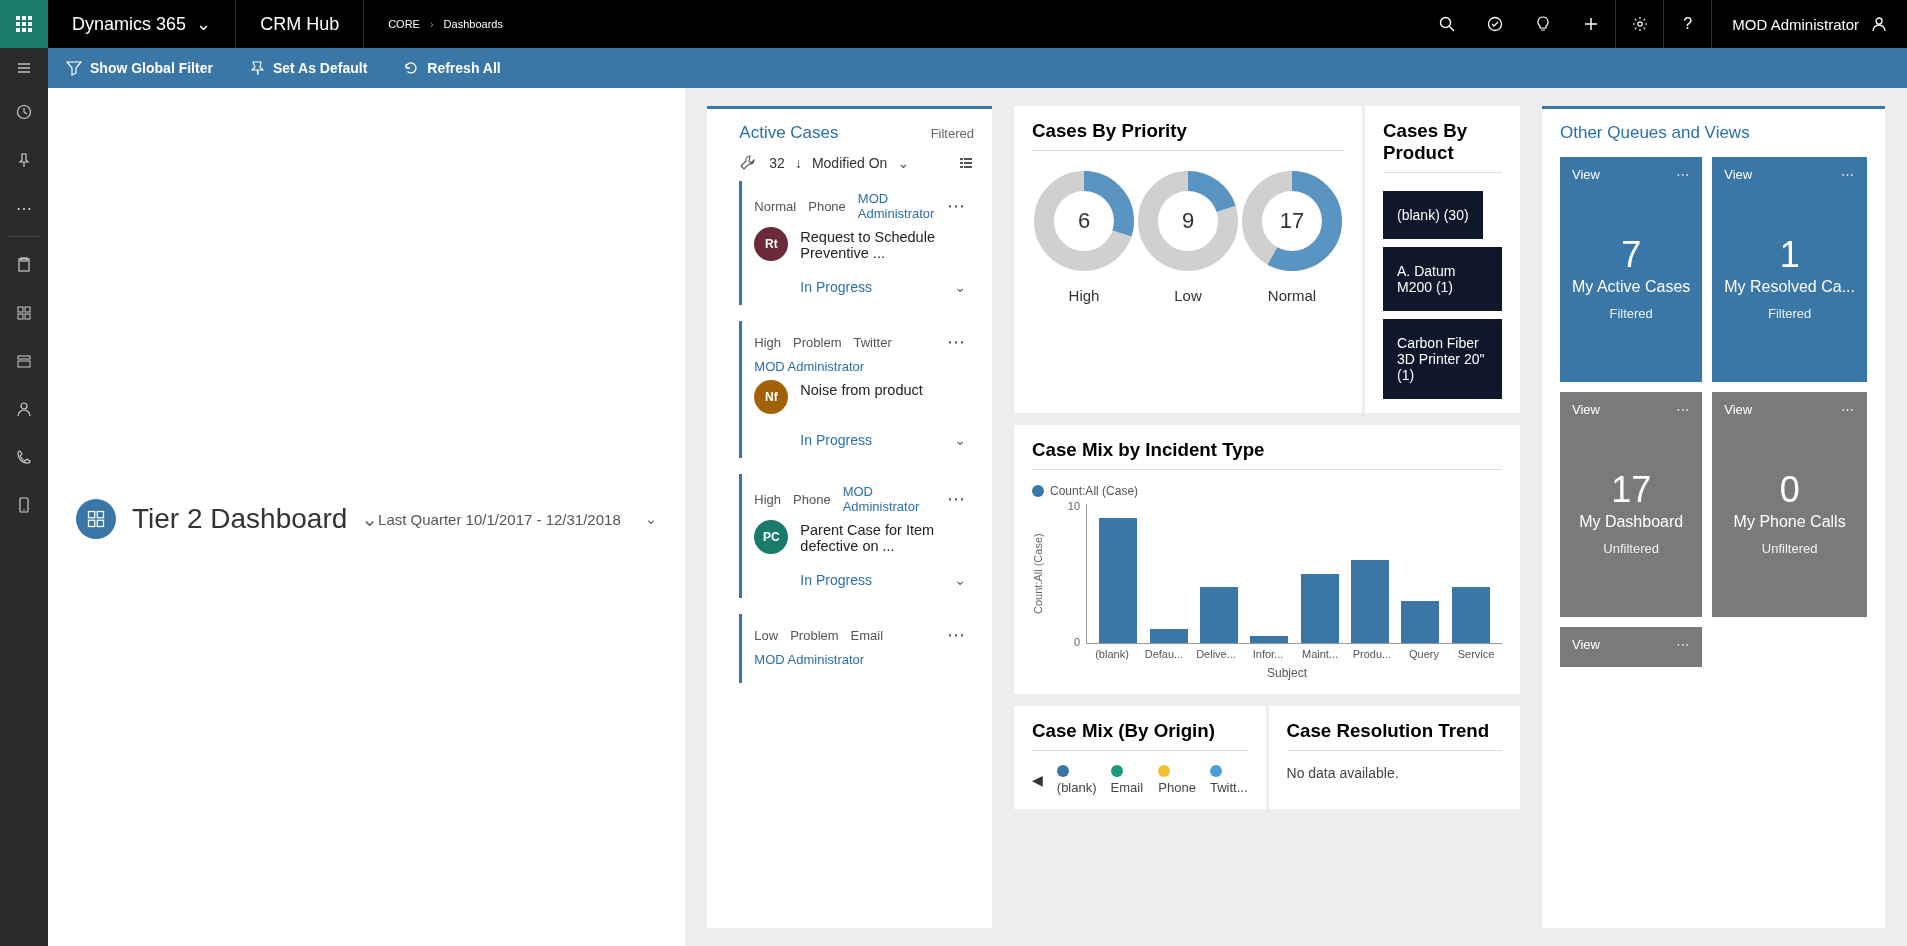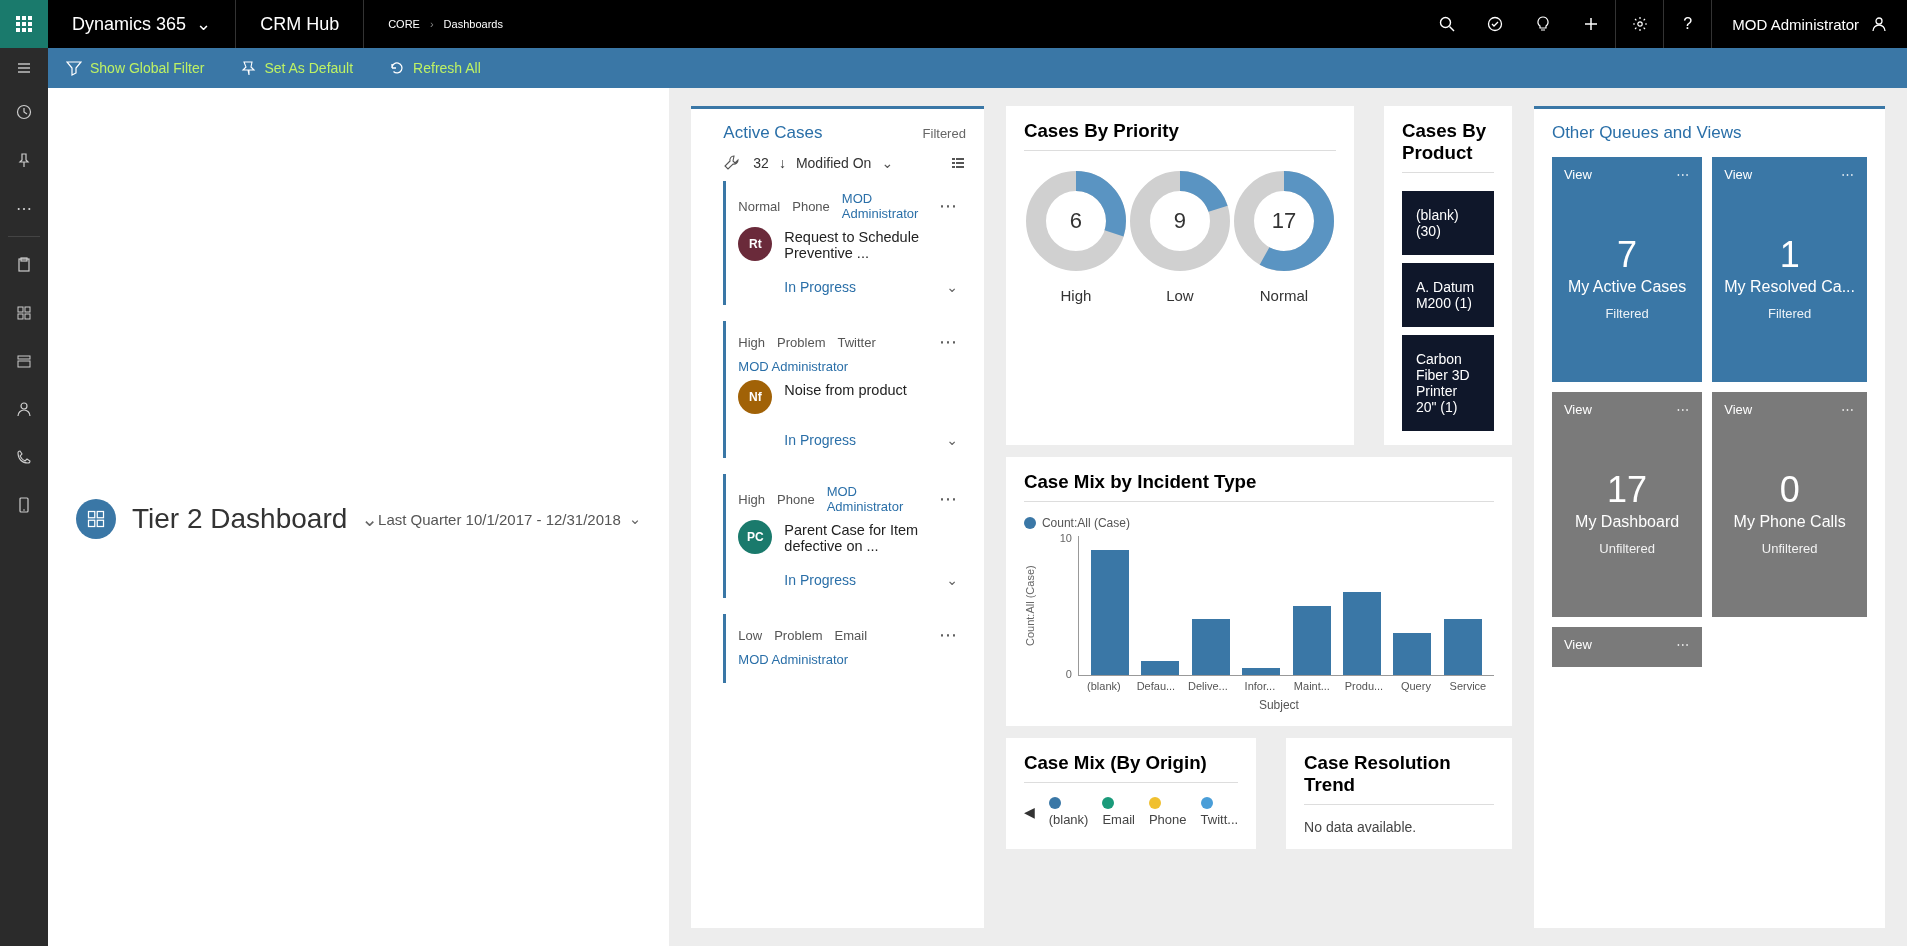--- a/index.html
+++ b/index.html
@@ -14,37 +14,37 @@
 .appname { padding: 0 24px; font-size: 18px; border-right: 1px solid #333; height: 100%; display: flex; align-items: center; }
 .breadcrumb { padding: 0 24px; font-size: 11px; display: flex; align-items: center; gap: 10px; }
 .breadcrumb .sep { color: #888; }
 .topbar-spacer { flex: 1; }
 .topbar-icons { display: flex; height: 100%; }
 .topbar-icons .ticon { width: 48px; display: flex; align-items: center; justify-content: center; cursor: pointer; border-left: 1px solid #333; font-size: 16px; }
 .topbar-icons .ticon.noborder { border-left: none; }
 .topbar-user { padding: 0 20px; display: flex; align-items: center; gap: 12px; border-left: 1px solid #333; height: 100%; font-size: 15px; cursor: pointer; }
 
 
-.cmdbar { background: #3a77a6; color: #bef264; height: 40px; display: flex; align-items: center; padding-left: 48px; }
+.cmdbar { background: #3a77a6; color: #ffffff; height: 40px; display: flex; align-items: center; padding-left: 48px; font-weight: bold; }
 .cmdbar-hamburger { position: absolute; left: 0; width: 48px; height: 40px; background: #2b2b2b; display: flex; align-items: center; justify-content: center; cursor: pointer; }
 .cmd { display: flex; align-items: center; gap: 8px; padding: 0 18px; cursor: pointer; font-size: 14px; }
 
 
 .layout { display: flex; height: calc(100% - 88px); }
 .leftrail { width: 48px; background: #2b2b2b; display: flex; flex-direction: column; }
 .leftrail .ritem { height: 48px; display: flex; align-items: center; justify-content: center; color: #ccc; cursor: pointer; font-size: 16px; }
 .leftrail .sep { height: 1px; background: #444; margin: 4px 8px; }
 
 
 .main { flex: 1; display: flex; flex-direction: row; background: #fff; }
 .header { padding: 20px 28px 16px 28px; display: flex; align-items: center; }
 .header-icon { width: 40px; height: 40px; border-radius: 50%; background: #3a77a6; display: flex; align-items: center; justify-content: center; color: #fff; margin-right: 16px; }
 .header-title { font-size: 28px; font-weight: 300; color: #333; display: flex; align-items: center; gap: 14px; }
 .header-spacer { flex: 1; }
-.header-date { font-size: 15px; color: #555; display: flex; align-items: center; gap: 8px; }
+.header-date { font-size: 15px; color: #555; display: flex; align-items: center; gap: 24px; }
 
 
 .dash { flex: 1; background: #ededed; padding: 18px 22px; display: flex; gap: 22px; overflow: hidden; }
 .col1 { width: 360px; display: flex; flex-direction: column; }
 .col2 { flex: 1; display: flex; flex-direction: column; gap: 12px; }
 .col3 { width: 432px; display: flex; flex-direction: column; }
 
 .panel { background: #fff; border-top: 3px solid #3a77a6; padding: 14px 18px; }
 .panel-plain { background: #fff; padding: 14px 18px; }
 
@@ -60,21 +60,21 @@
 .case-tags { font-size: 13px; color: #555; display: flex; gap: 12px; align-items: center; margin-bottom: 6px; }
 .case-tags .owner { color: #2a6fa8; }
 .case-tags .more { margin-left: auto; font-size: 18px; color: #555; cursor: pointer; letter-spacing: 1px; }
 .case-body { display: flex; gap: 12px; align-items: flex-start; }
 .avatar { width: 34px; height: 34px; border-radius: 50%; display: flex; align-items: center; justify-content: center; color: #fff; font-size: 12px; font-weight: 600; flex-shrink: 0; }
 .case-title { font-size: 14.5px; color: #222; margin-top: 2px; }
 .case-status { margin-top: 18px; color: #2a6fa8; font-size: 14px; display: flex; justify-content: space-between; padding-left: 46px; }
 .chev { color: #666; cursor: pointer; }
 
 
-.row2 { display: flex; gap: 30px; border-radius: 31px; }
+.row2 { display: flex; gap: 3px; border-radius: 31px; }
 .row2 > div { flex: 1; }
 
 
 .donuts { display: flex; justify-content: space-around; margin: 18px 0 10px 0; }
 .donut-wrap { text-align: center; }
 .donut { position: relative; width: 104px; height: 104px; }
 .donut svg { transform: rotate(-90deg); }
 .donut-center { position: absolute; inset: 0; display: flex; align-items: center; justify-content: center; font-size: 22px; color: #333; }
 .donut-label { margin-top: 14px; font-size: 15px; color: #333; }
 

